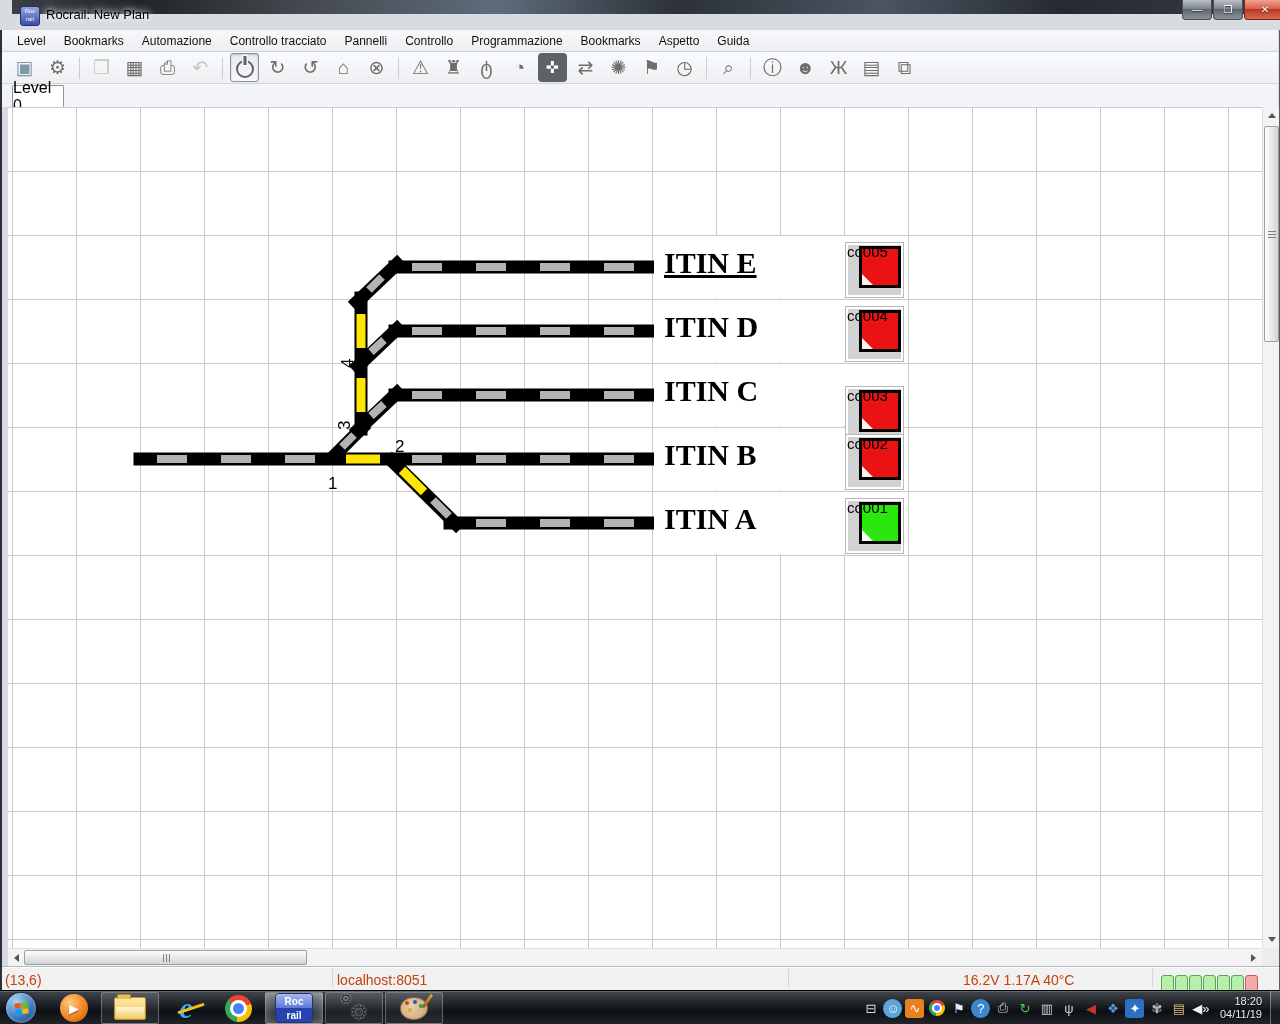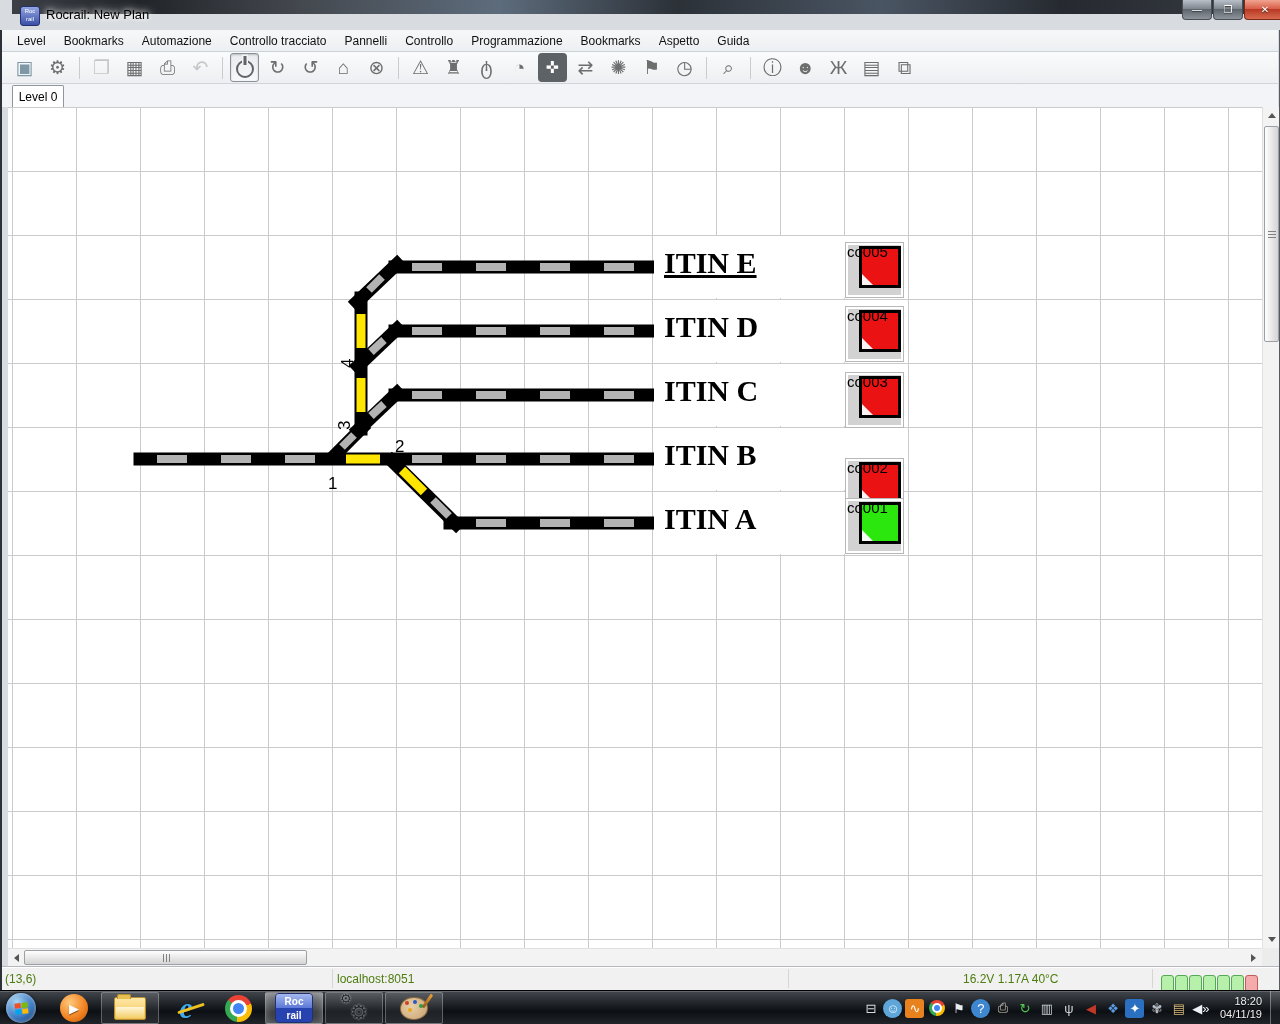--- a/index.html
+++ b/index.html
@@ -31,21 +31,21 @@
   .tb-btn.pressed{border:1px solid #8a9097;border-radius:3px;background:linear-gradient(180deg,#e9ebee,#f7f8fa);box-shadow:inset 0 1px 2px rgba(0,0,0,.2)}
   .tb-btn.dark{background:#5d6267;border-radius:4px;color:#fff;font-size:16px}
   .tb-sep{width:1px;height:22px;background:#c9cdd2;margin:0 5px}
   .pwrc{width:14px;height:14px;border:2.5px solid #606468;border-radius:50%;position:relative;margin-top:3px}
   .pwrc::before{content:"";position:absolute;left:50%;top:-6px;transform:translateX(-50%);
     width:3px;height:9px;background:#606468;box-shadow:0 0 0 1.5px #f3f4f6}
   
   .tabstrip{position:absolute;left:2px;top:84px;width:1276px;height:23px;background:#f2f4f7}
   .tab{position:absolute;left:10px;top:1px;width:50px;height:21px;background:#fff;
     border:1px solid #8f969e;border-bottom:none;border-radius:2px 2px 0 0;
-    font-size:12px;display:flex;align-items:center;justify-content:center;color:#000}
+    font-size:16px;display:flex;align-items:center;justify-content:center;color:#000}
   
   .canvas{position:absolute;left:8px;top:107px;width:1254px;height:841px;background:#fff;overflow:hidden;
     background-image:linear-gradient(90deg,#cbcbcb 1px,transparent 1px),linear-gradient(#cbcbcb 1px,transparent 1px);
     background-size:64px 64px;background-position:4px 0}
   #plan-svg{position:absolute;left:0;top:0;z-index:1}
   .lblbox{position:absolute;width:192px;height:62px;background:#fff;z-index:2}
   .route-label{position:absolute;z-index:3;font-family:"Liberation Serif","DejaVu Serif",serif;
     font-weight:bold;font-size:30px;color:#000;white-space:nowrap}
   .btn-tile{position:absolute;width:59px;height:56px;background:#d2d2d2;border:1px solid #b8b8b8;
     box-shadow:inset 0 0 0 2px #fff;z-index:3;box-sizing:border-box}
@@ -65,21 +65,21 @@
   .tri-right{border-top:4px solid transparent;border-bottom:4px solid transparent;border-left:5px solid #555}
   .hthumb{position:absolute;top:1px;height:15px;background:linear-gradient(180deg,#fefefe,#d4d4d4);
     border:1px solid #9aa0a5;border-radius:2px;box-sizing:border-box}
   .hthumb::before{content:"";position:absolute;left:50%;top:3px;width:1px;height:8px;background:#808080;box-shadow:3px 0 #808080,-3px 0 #808080}
   .vthumb{position:absolute;left:1px;width:15px;background:linear-gradient(90deg,#fefefe,#d4d4d4);
     border:1px solid #9aa0a5;border-radius:2px;box-sizing:border-box}
   .vthumb::before{content:"";position:absolute;top:50%;left:3px;height:1px;width:8px;background:#808080;box-shadow:0 3px #808080,0 -3px #808080}
   
   .statusbar{position:absolute;left:0;top:966px;width:1280px;height:24px;background:#f1f1f1;
     border-top:1px solid #b4b8bc;box-shadow:inset 0 1px 0 #fff;overflow:hidden;box-sizing:border-box}
-  .sb-text{position:absolute;top:5px;font-size:12px;color:#4d7c0f;white-space:nowrap}
+  .sb-text{position:absolute;top:5px;font-size:14px;color:#c2410c;white-space:nowrap}
   .sb-div{position:absolute;top:2px;bottom:2px;width:1px;background:#d6d6d6}
   .leds{position:absolute;right:22px;top:8px;display:flex;gap:1px}
   .led{width:13px;height:16px;border-radius:3px 3px 0 0;box-sizing:border-box}
   .led.green{background:#b6f0ab;border:1px solid #55a855}
   .led.red{background:#f4abab;border:1px solid #c25c5c}
   
   .taskbar{position:absolute;left:0;top:990px;width:1280px;height:34px;
     background:linear-gradient(180deg,#42474d,#1d2126 40%,#0c0f13 60%,#23272c);
     border-top:1px solid #000;box-shadow:inset 0 1px 0 rgba(255,255,255,.18)}
   .tb-left{position:absolute;left:4px;top:0;height:34px;display:flex;align-items:center}
@@ -317,29 +317,29 @@
     <div class="lblbox" style="left: 646px; top: 193px;"></div>
     <div class="route-label" style="left: 656px; top: 203px;">ITIN D</div>
     <div class="btn-tile" style="left: 837px; top: 199px;">
       <div class="btn-square" style="background: rgb(234, 18, 18);">
         <div class="btn-bevel"></div>
       </div>
       <div class="btn-label">co004</div>
     </div>
     <div class="lblbox" style="left: 646px; top: 257px;"></div>
     <div class="route-label" style="left: 656px; top: 267px;">ITIN C</div>
-    <div class="btn-tile" style="left: 837px; top: 265px;">
+    <div class="btn-tile" style="left: 837px; top: 279px;">
       <div class="btn-square" style="background: rgb(234, 18, 18);">
         <div class="btn-bevel"></div>
       </div>
       <div class="btn-label">co003</div>
     </div>
     <div class="lblbox" style="left: 646px; top: 321px;"></div>
     <div class="route-label" style="left: 656px; top: 331px;">ITIN B</div>
-    <div class="btn-tile" style="left: 837px; top: 327px; margin-top: 24px;">
+    <div class="btn-tile" style="left: 837px; top: 327px;">
       <div class="btn-square" style="background: rgb(234, 18, 18);">
         <div class="btn-bevel"></div>
       </div>
       <div class="btn-label">co002</div>
     </div>
     <div class="lblbox" style="left: 646px; top: 385px;"></div>
     <div class="route-label" style="left: 656px; top: 395px;">ITIN A</div>
     <div class="btn-tile" style="left: 837px; top: 391px;">
       <div class="btn-square" style="background: rgb(44, 231, 14);">
         <div class="btn-bevel"></div>

